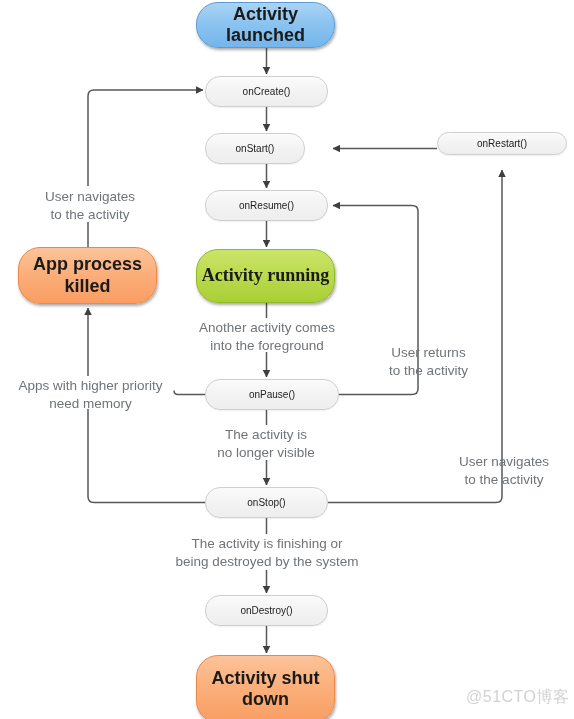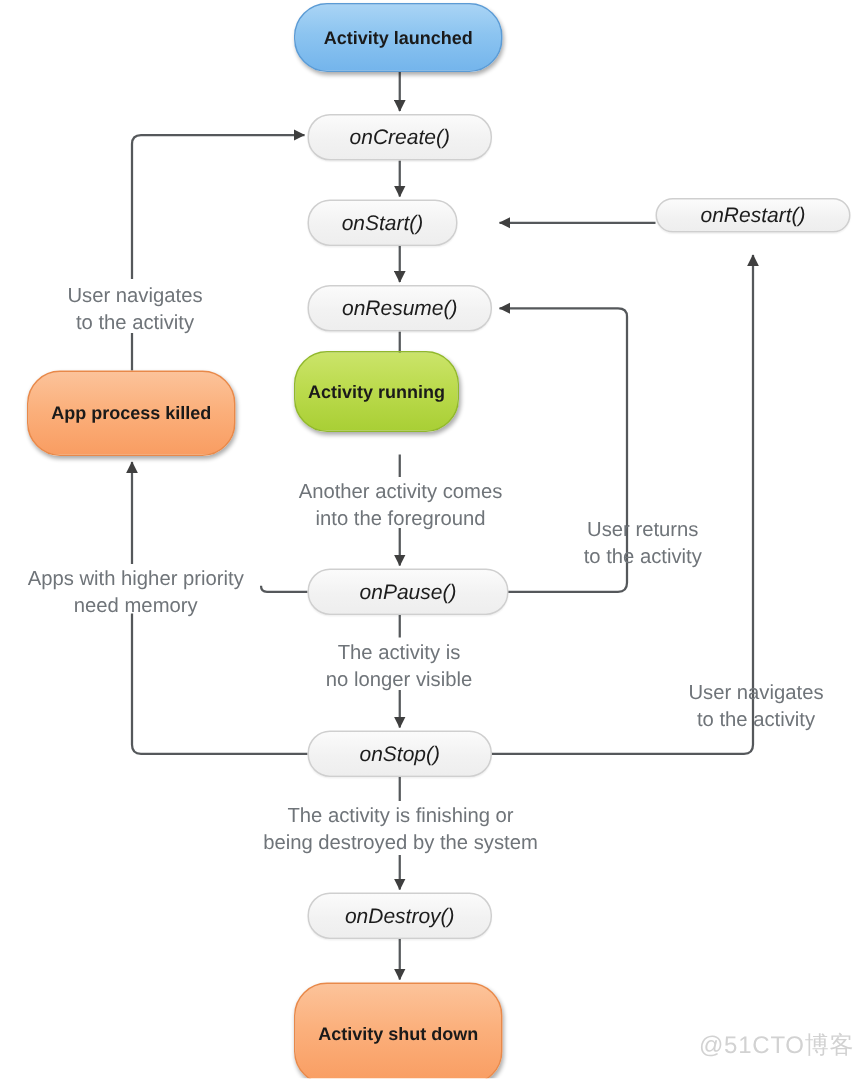--- a/index.html
+++ b/index.html
@@ -35,33 +35,31 @@
     text-align: center;
     line-height: 1.18;
     color: #1a1a1a;
   }
 
   
   .method {
     border: 1px solid #cfcfcf;
     border-radius: 15px;
     background: linear-gradient(to bottom, #fbfbfb 0%, #f2f2f2 55%, #eeeeee 100%);
-    font-size: 14px;
+    font-size: 10px;
     color: #1c1c1c;
     box-shadow: 0 1px 1px rgba(0,0,0,0.06);
-    font-style: italic;
   }
 
   
   .state {
     border-radius: 22px;
-    font-size: 12px;
+    font-size: 18px;
     font-weight: bold;
     box-shadow: 1px 2px 3px rgba(0,0,0,0.33);
-    text-align: right;
   }
   .state-blue {
     background: linear-gradient(to bottom, #a9d4f5 0%, #8cc4f0 45%, #74b5ec 100%);
     border: 1px solid #5b9bd5;
   }
   .state-green {
     background: linear-gradient(to bottom, #cbe46a 0%, #bcdb4e 45%, #a9cf35 100%);
     border: 1px solid #91b82c;
   }
   .state-orange {
@@ -137,21 +135,21 @@
 
   <div class="node state state-blue" style="left:196px; top:2px; width:139px; height:46px;">Activity
 launched</div>
 
   <div class="node method" style="left:205px; top:76px; width:123px; height:31px;">onCreate()</div>
 
   <div class="node method" style="left:205px; top:133px; width:100px; height:31px;">onStart()</div>
 
   <div class="node method" style="left:205px; top:190px; width:123px; height:31px;">onResume()</div>
 
-  <div class="node state state-green" style="left:196px; top:234px; width:110px; height:54px;">Activity
+  <div class="node state state-green" style="left:196px; top:249px; width:139px; height:54px;font-family:Liberation Serif, serif;">Activity
 running</div>
 
   <div class="node state state-orange" style="left:18px; top:247px; width:139px; height:57px;">App process
 killed</div>
 
   <div class="node method" style="left:437px; top:132px; width:130px; height:23px;">onRestart()</div>
 
   <div class="node method" style="left:205px; top:379px; width:134px; height:31px;">onPause()</div>
 
   <div class="node method" style="left:205px; top:487px; width:123px; height:31px;">onStop()</div>

